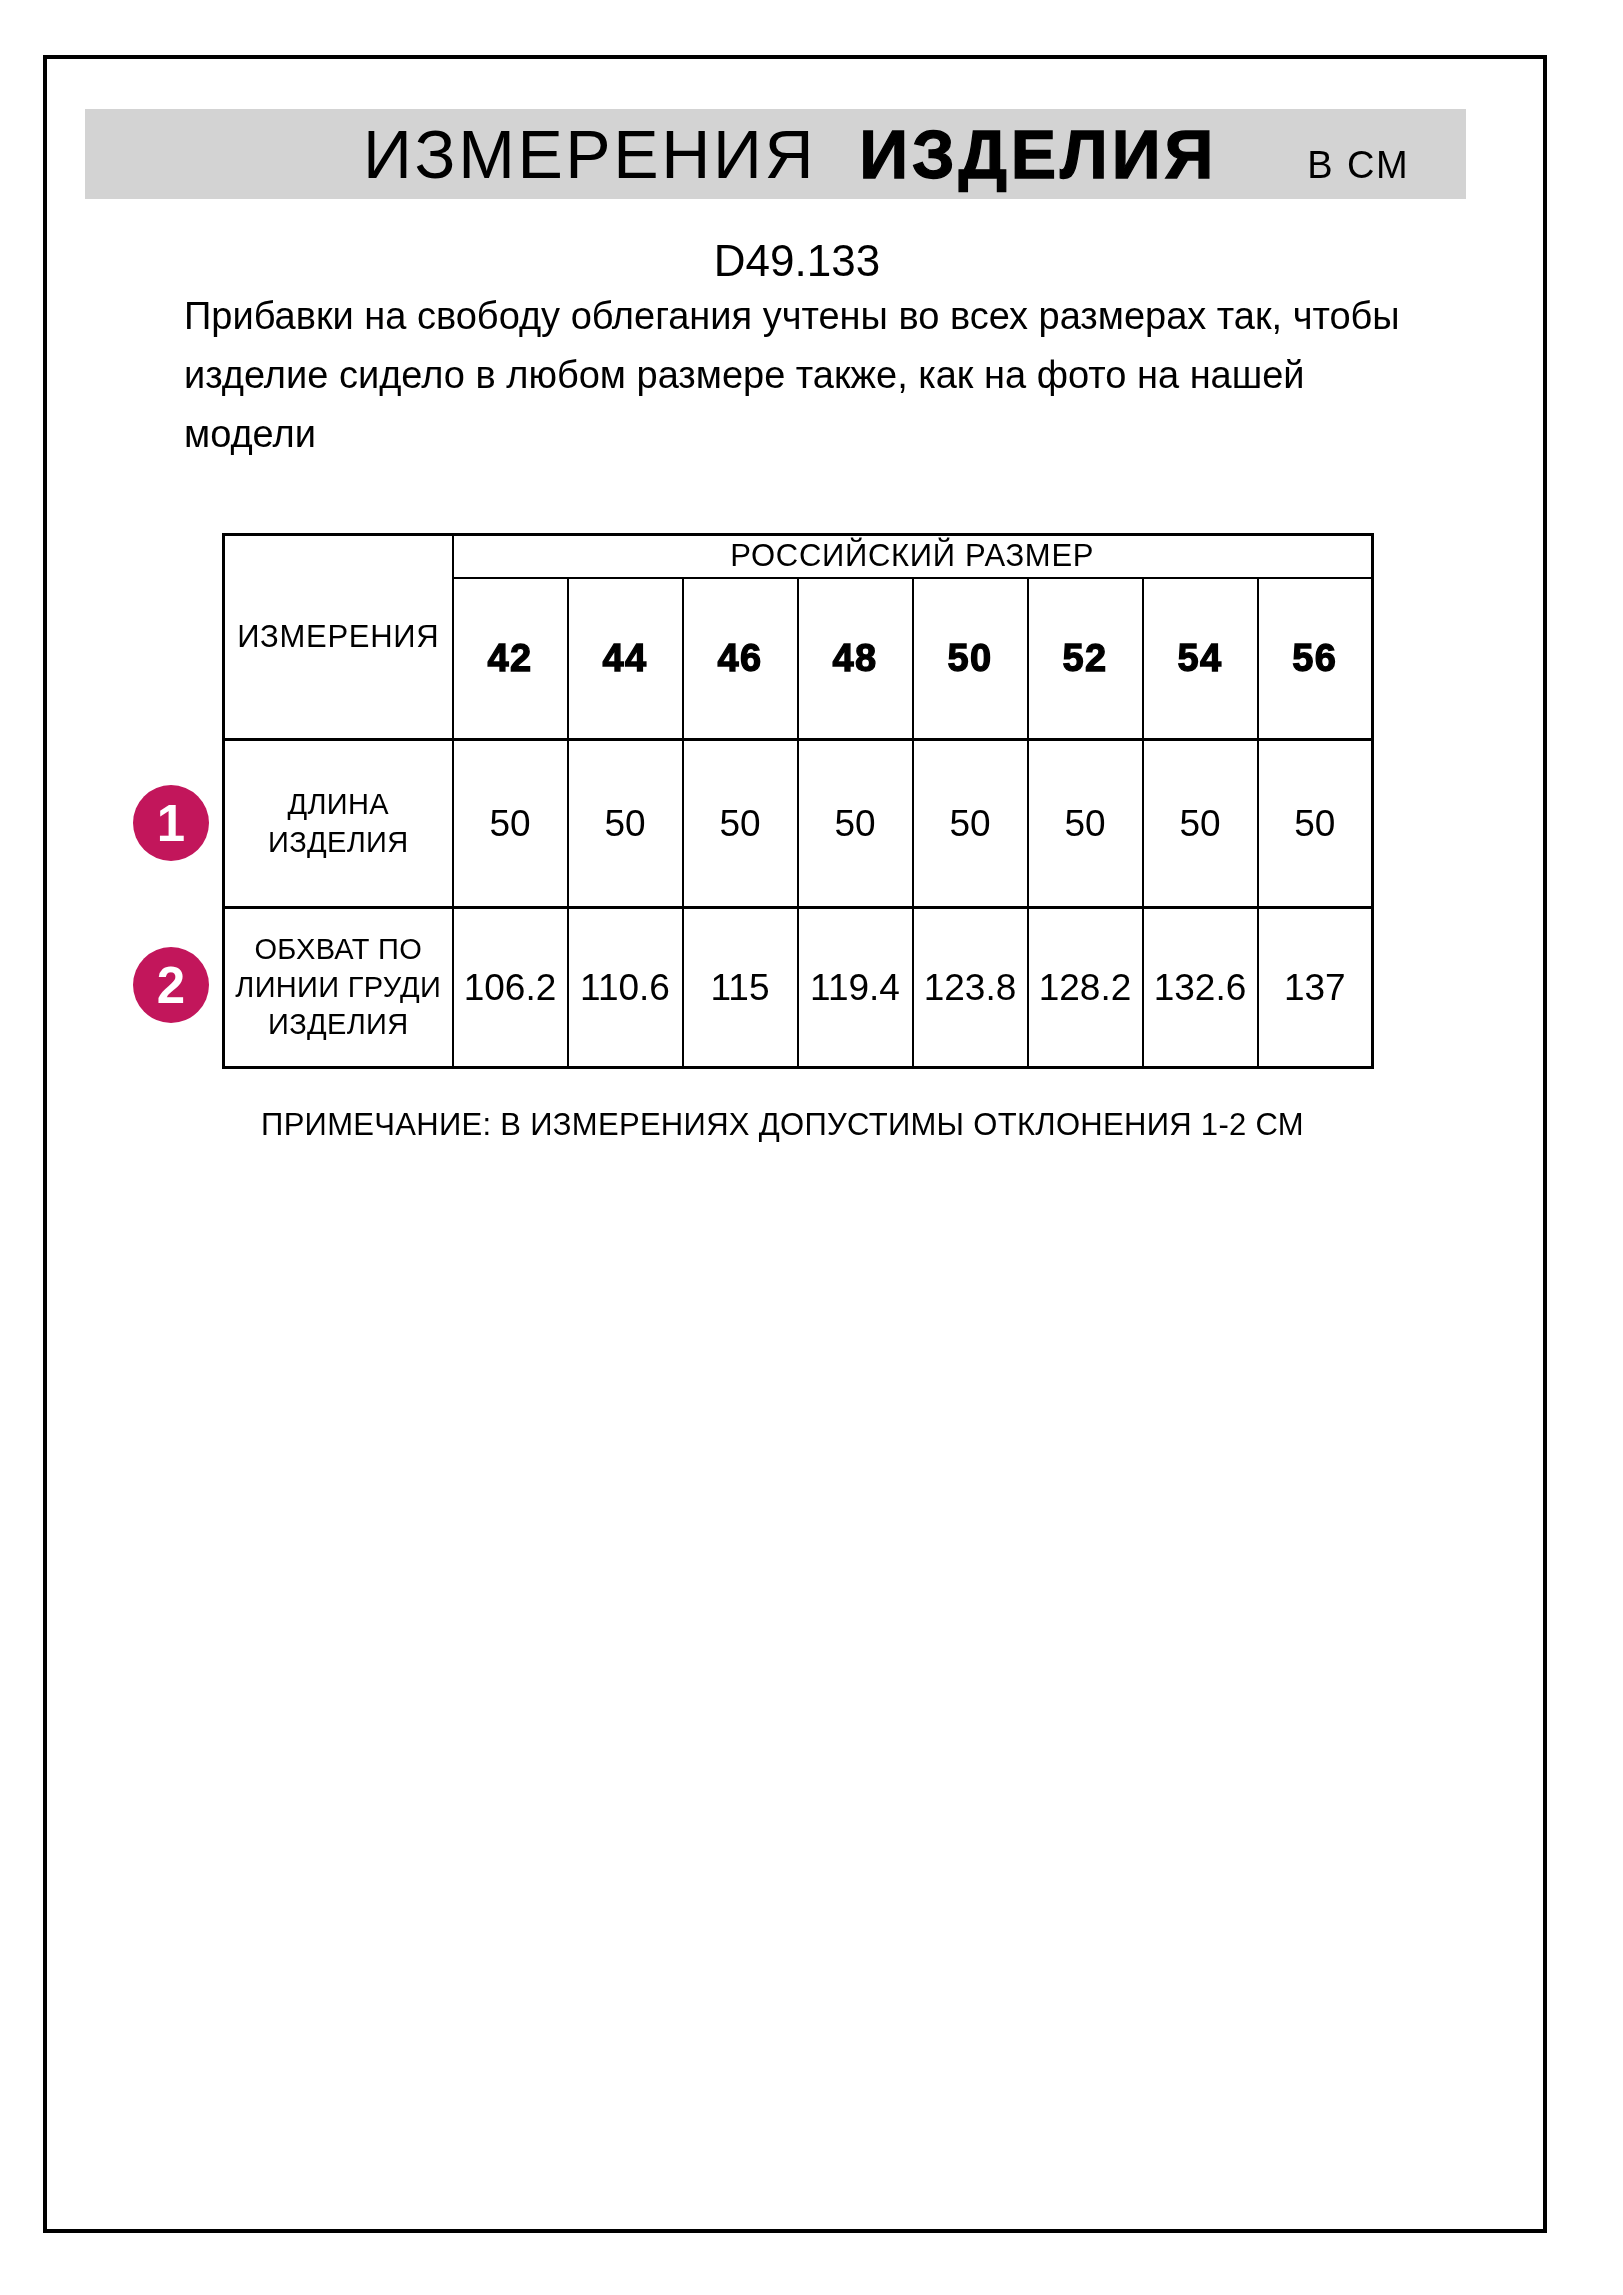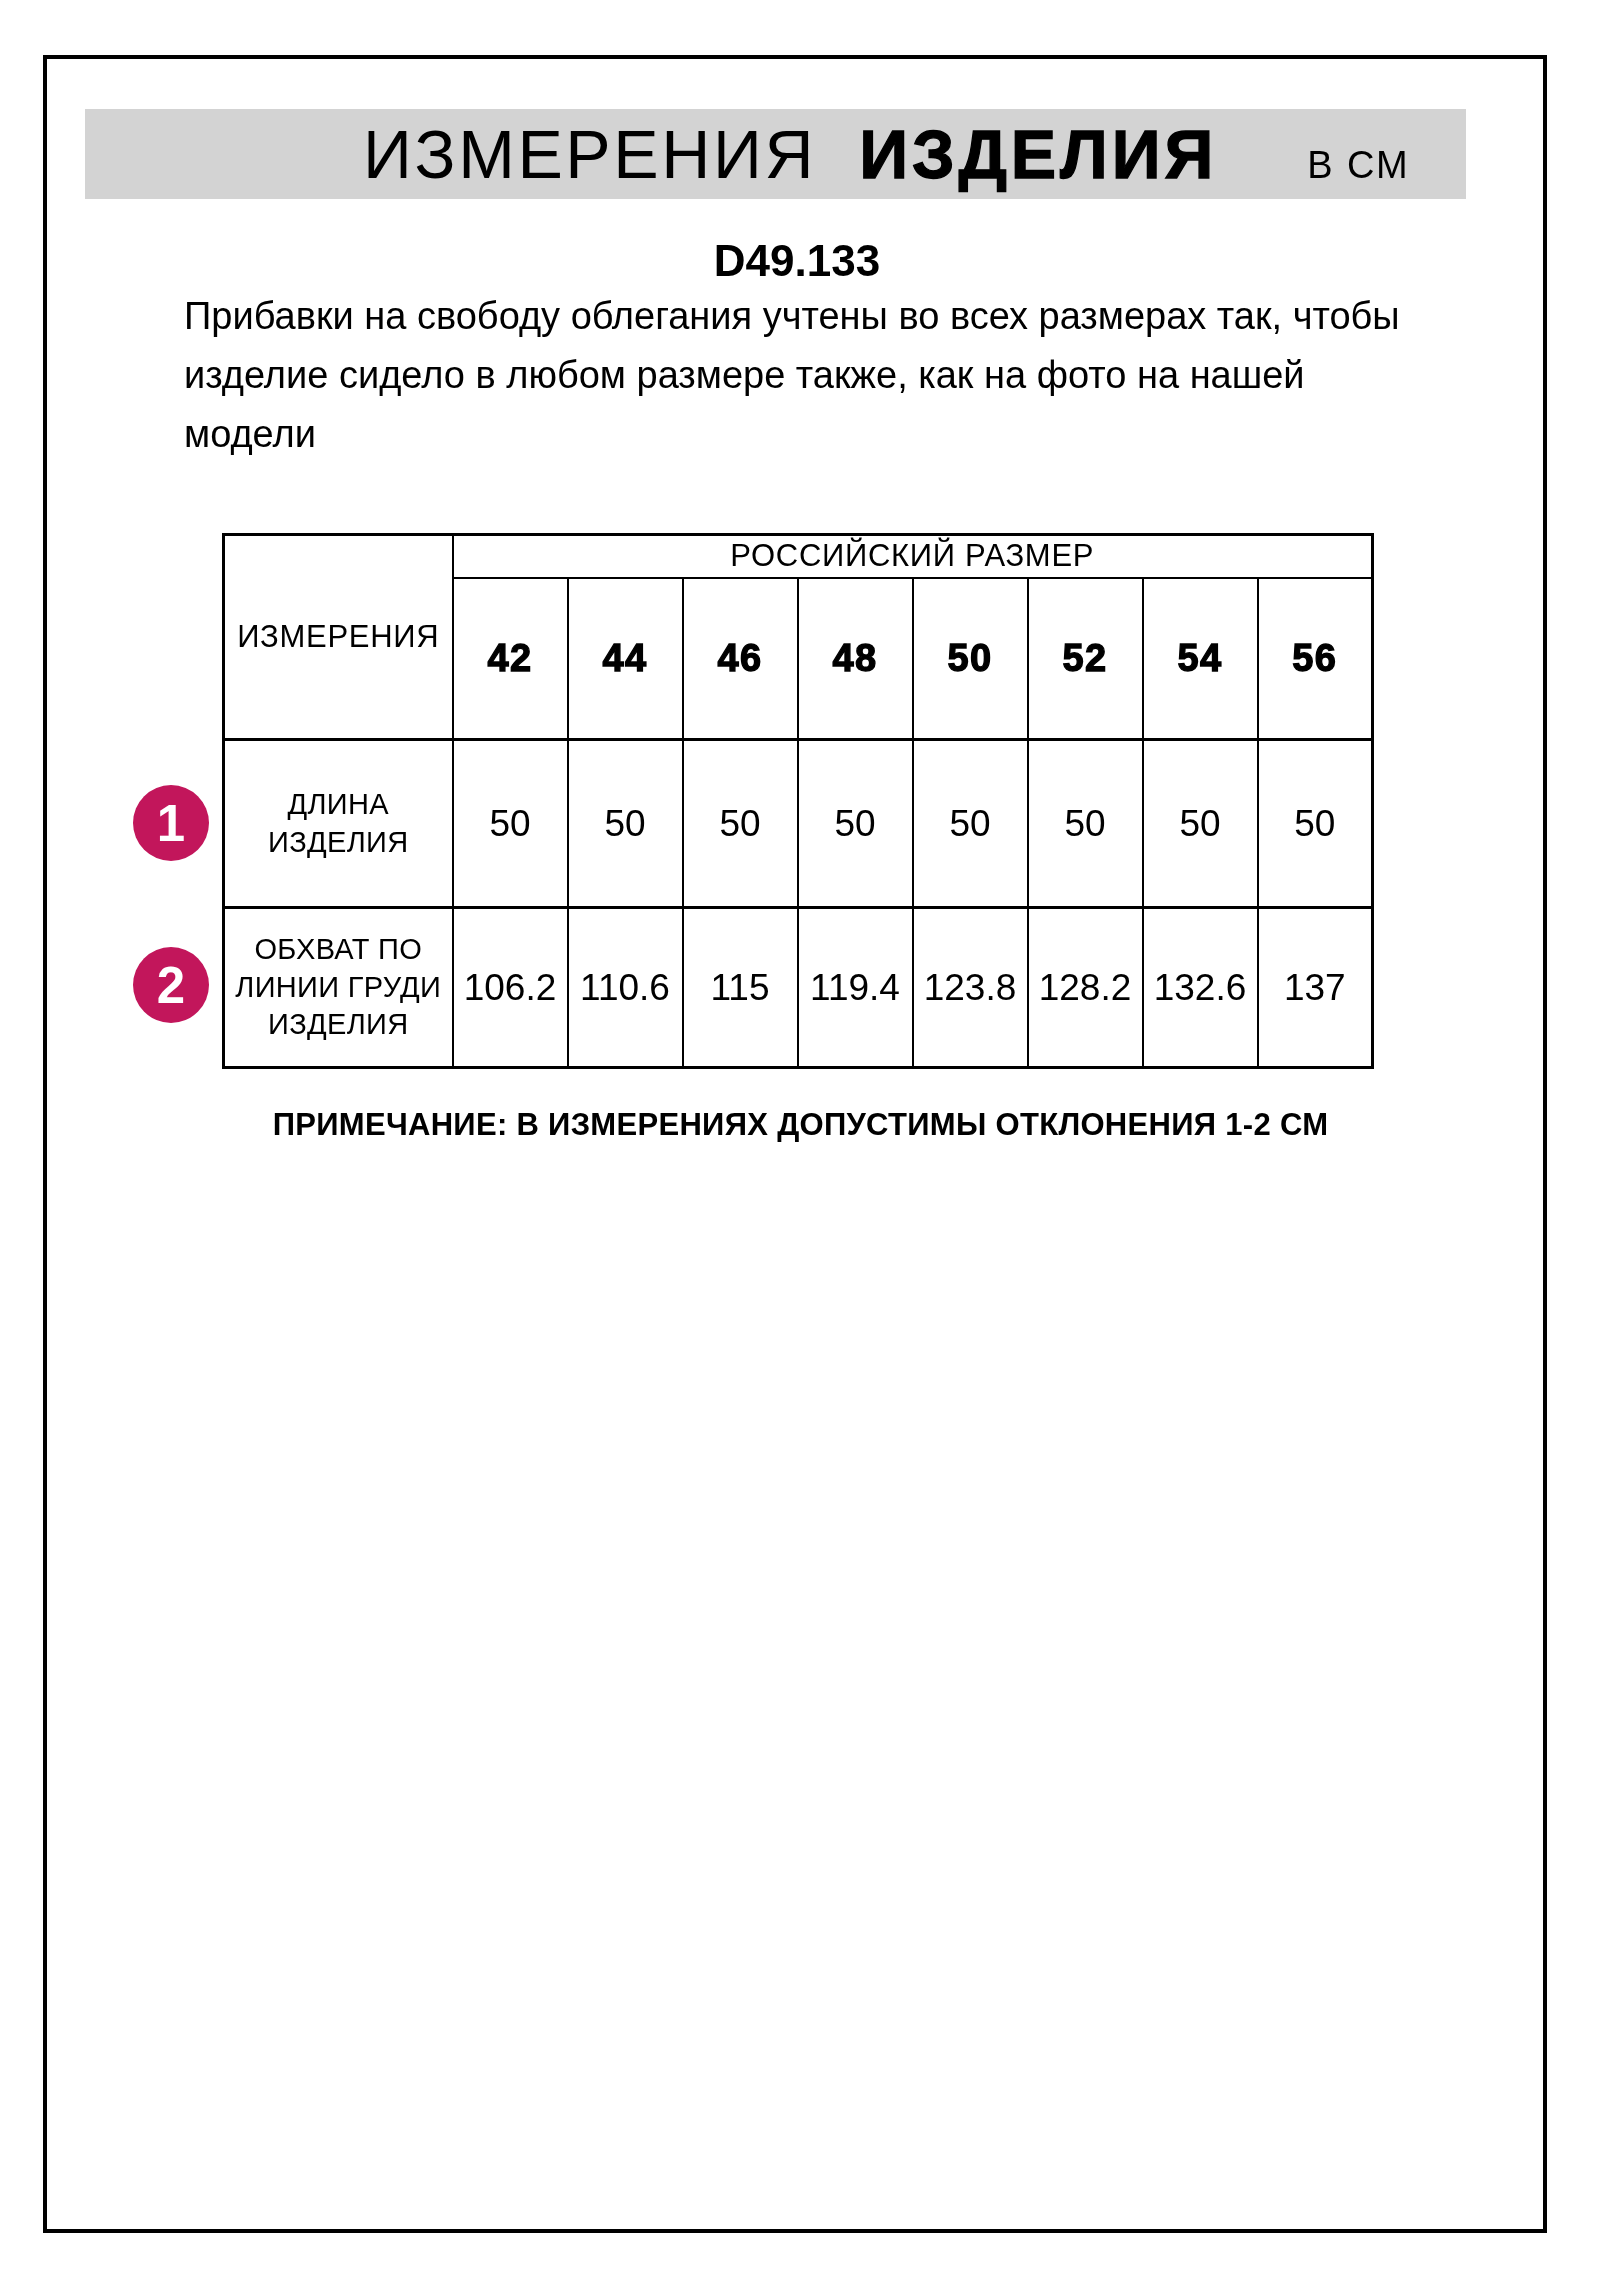--- a/index.html
+++ b/index.html
@@ -57,21 +57,21 @@
     margin-left: 90px;
     line-height: 1;
   }
   .model-code {
     position: absolute;
     left: 47px;
     top: 236px;
     width: 1500px;
     text-align: center;
     font-size: 44px;
-    font-weight: 700;
+    font-weight: 400;
   }
   .description {
     position: absolute;
     left: 184px;
     top: 287px;
     width: 1230px;
     text-align: left;
     font-size: 38px;
     line-height: 59px;
     white-space: pre-line;
@@ -141,26 +141,26 @@
   .badge span {
     color: #fff;
     font-size: 51px;
     font-weight: 700;
     line-height: 1;
   }
   .badge-1 { left: 133px; top: 785px; }
   .badge-2 { left: 133px; top: 947px; }
   .note {
     position: absolute;
-    left: 228px;
+    left: 210px;
     top: 1107px;
     width: 1145px;
     text-align: center;
     font-size: 31px;
-    font-weight: 700;
+    font-weight: 400;
     letter-spacing: 0.3px;
   }
 </style>
 </head>
 <body>
 
 <div class="page-border"></div>
 
 <div class="title-bar" style="background: rgb(211, 211, 211);">
   <span class="bar-word1">ИЗМЕРЕНИЯ</span>

